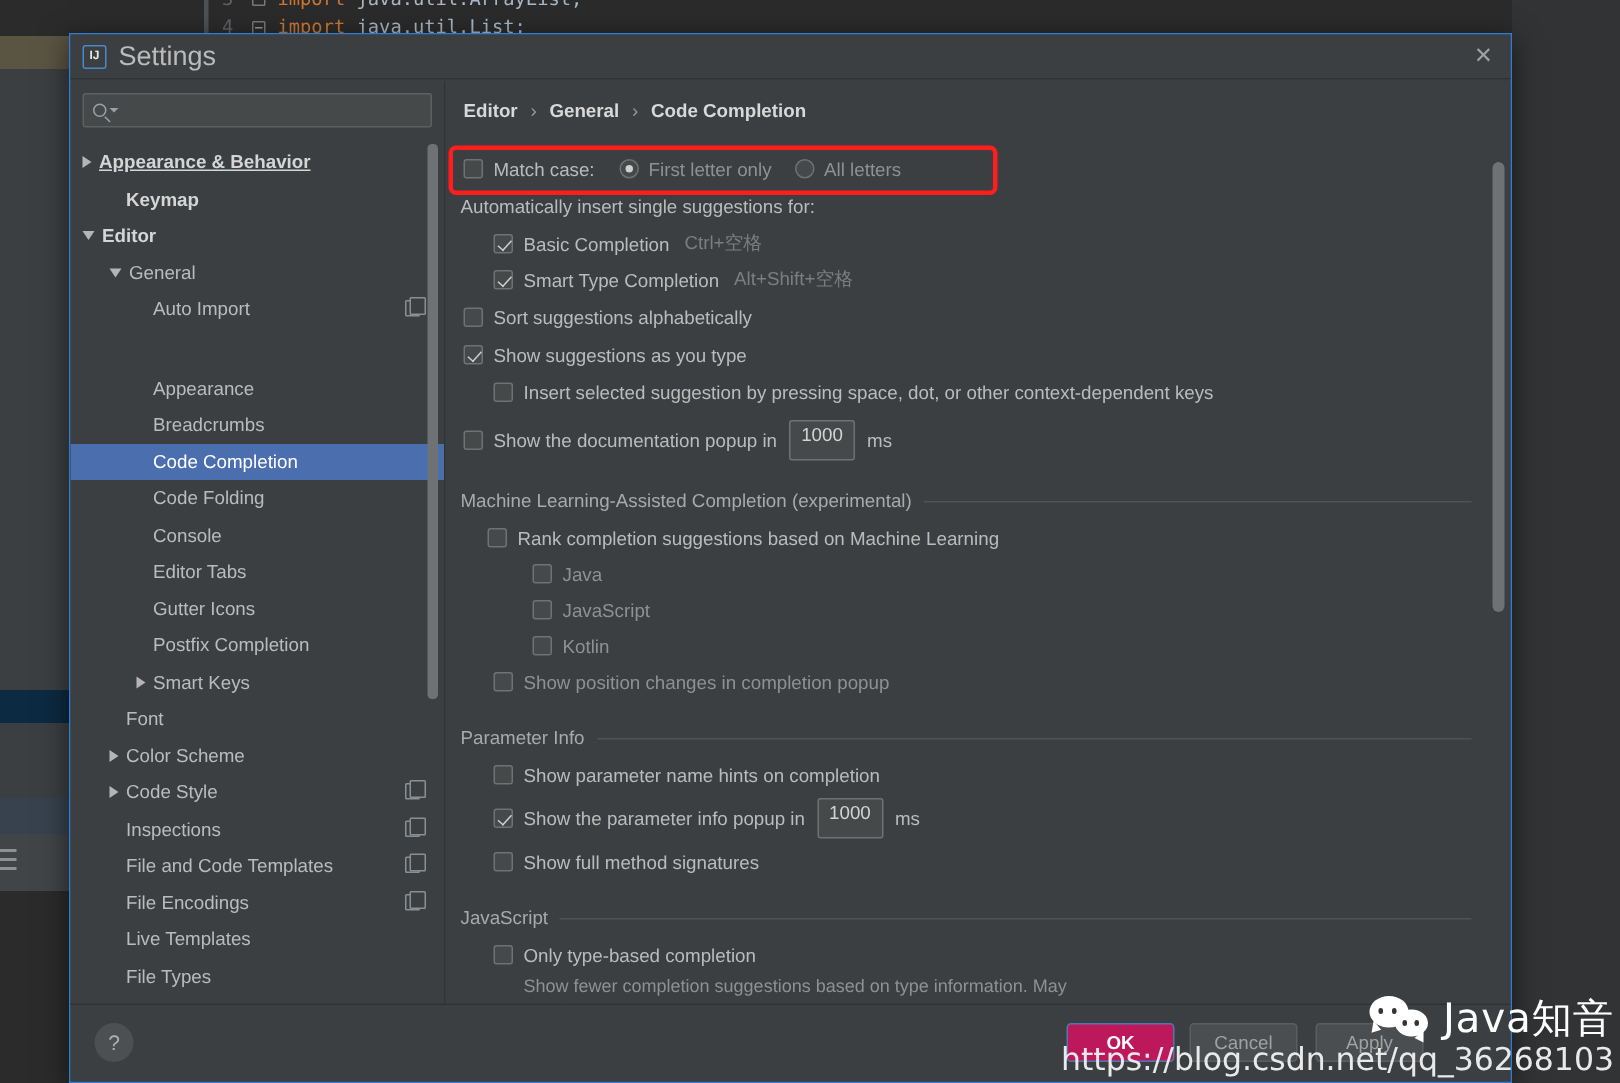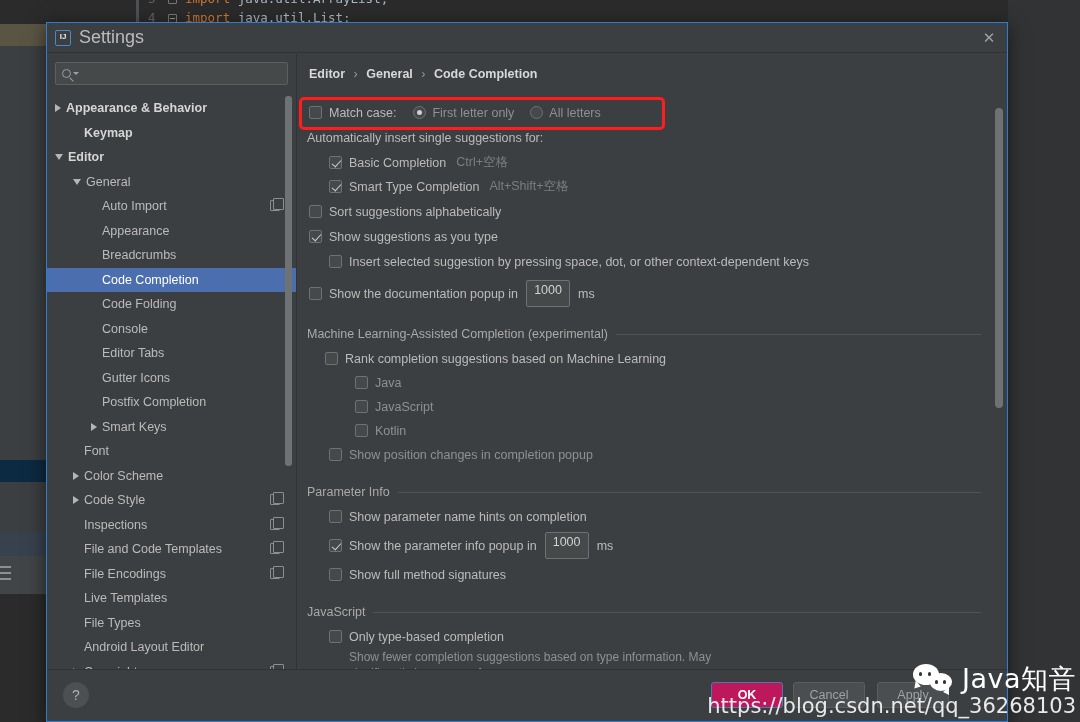--- a/index.html
+++ b/index.html
@@ -403,42 +403,42 @@
 
     <div class="sidebar">
       <div class="search-wrap">
         <div class="search-box">
           <span class="mag"></span>
           <span class="mag-caret"></span>
           <input class="search-input" type="text" placeholder="" style="">
         </div>
       </div>
       <div class="tree" id="tree-list">
-          <div class="tree-item bold" style="padding-left: 8px;">
+          <div class="tree-item bold" style="padding-left: 8px; text-decoration: underline;">
             <span class="arrow right"></span>
             <span>Appearance &amp; Behavior</span>
           </div>
           <div class="tree-item bold" style="padding-left: 26px;">
             <span class="arrow none"></span>
             <span>Keymap</span>
           </div>
           <div class="tree-item bold" style="padding-left: 8px;">
             <span class="arrow down"></span>
             <span>Editor</span>
           </div>
           <div class="tree-item" style="padding-left: 26px;">
             <span class="arrow down"></span>
             <span>General</span>
           </div>
           <div class="tree-item" style="padding-left: 44px;">
             <span class="arrow none"></span>
             <span>Auto Import</span>
             <span class="copy-icon"></span>
           </div>
-          <div class="tree-item" style="padding-left: 44px;">
+          <div class="tree-item" style="padding-left: 44px; margin-top: 28px;">
             <span class="arrow none"></span>
             <span>Appearance</span>
           </div>
           <div class="tree-item" style="padding-left: 44px;">
             <span class="arrow none"></span>
             <span>Breadcrumbs</span>
           </div>
           <div class="tree-item selected" style="padding-left: 44px;">
             <span class="arrow none"></span>
             <span>Code Completion</span>

